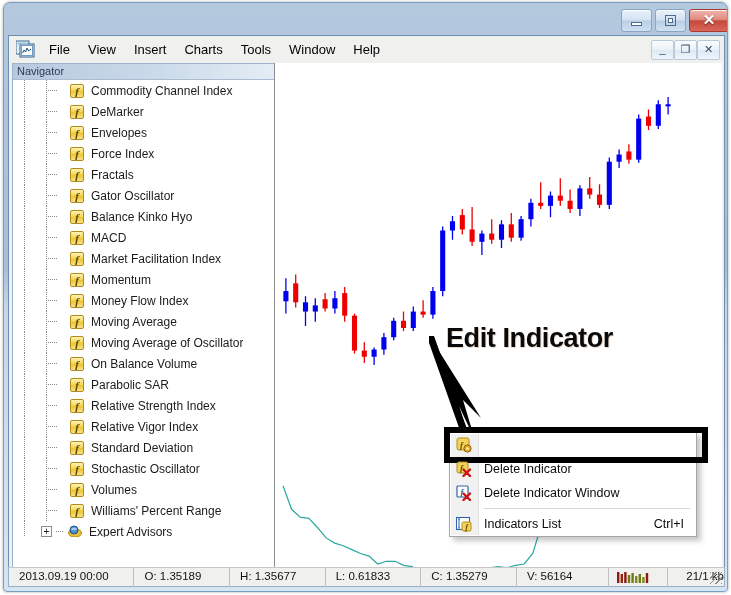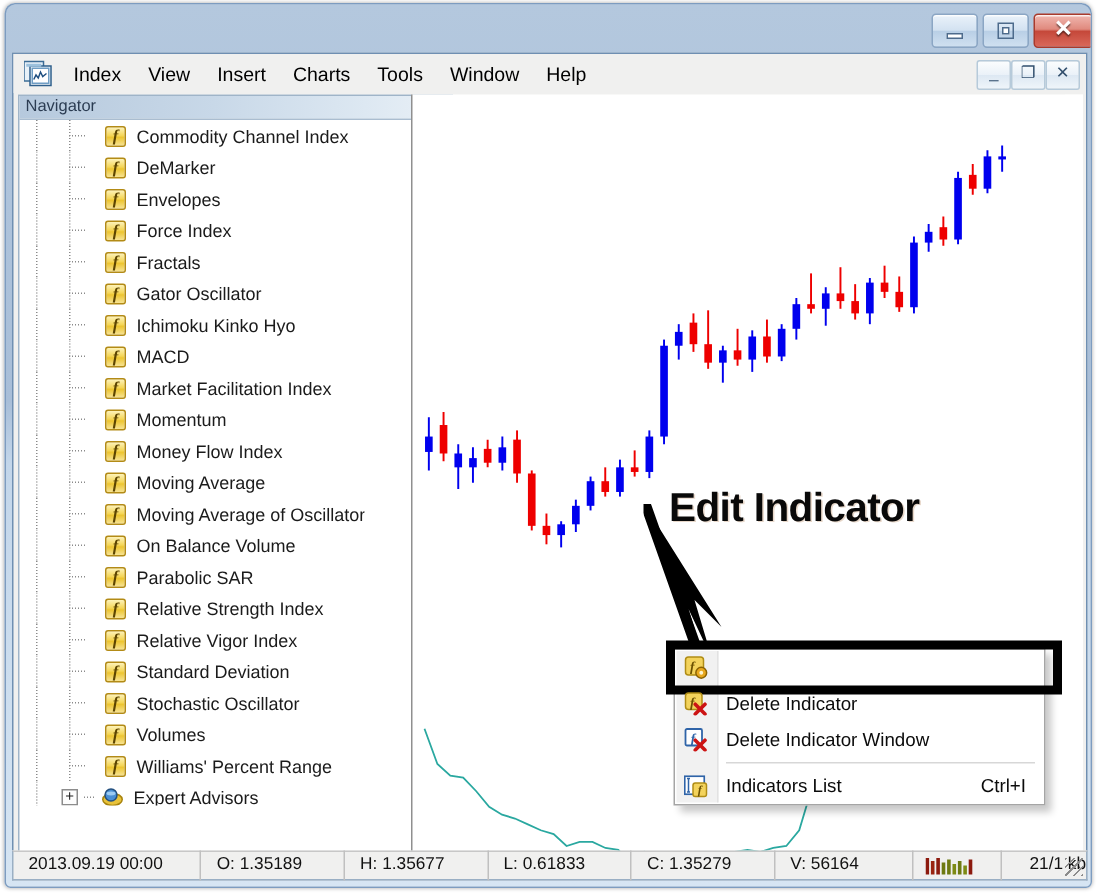--- a/index.html
+++ b/index.html
@@ -400,21 +400,21 @@
     <div id="menubar">
       <svg id="app-icon" viewBox="0 0 19 18">
         <rect x="0" y="1" width="13" height="13" fill="#e8f1f8" stroke="#3b6c96"></rect>
         <rect x="4" y="4" width="14" height="13" fill="#f4f9fc" stroke="#2e5f8c"></rect>
         <rect x="5.5" y="5.5" width="11" height="10" fill="#ffffff" stroke="#6f9dc4"></rect>
         <path d="M6.5 13 L8 10 L9.5 12 L11 8 L12.5 11 L15 9" stroke="#1f4f80" fill="none" stroke-width="1"></path>
         <rect x="1.5" y="2.5" width="10" height="2" fill="#9cc1dd"></rect>
       </svg>
 
       <div id="menu-items">
-        <div class="menu-item">Index</div>
+        <div class="menu-item">File</div>
         <div class="menu-item">View</div>
         <div class="menu-item">Insert</div>
         <div class="menu-item">Charts</div>
         <div class="menu-item">Tools</div>
         <div class="menu-item">Window</div>
         <div class="menu-item">Help</div>
       </div>
 
       <div class="mdi-btn" id="mdi-min">_</div>
       <div class="mdi-btn" id="mdi-rest">❐</div>
@@ -461,21 +461,21 @@
           <div class="tree-row hookrow">
             <span class="guide"></span>
             <span class="indent2"></span>
             <span class="icon-f">f</span>
             <span class="tree-label">Gator Oscillator</span>
           </div>
           <div class="tree-row hookrow">
             <span class="guide"></span>
             <span class="indent2"></span>
             <span class="icon-f">f</span>
-            <span class="tree-label">Ichimoku Kinko Hyo</span>
+            <span class="tree-label">Balance Kinko Hyo</span>
           </div>
           <div class="tree-row hookrow">
             <span class="guide"></span>
             <span class="indent2"></span>
             <span class="icon-f">f</span>
             <span class="tree-label">MACD</span>
           </div>
           <div class="tree-row hookrow">
             <span class="guide"></span>
             <span class="indent2"></span>

